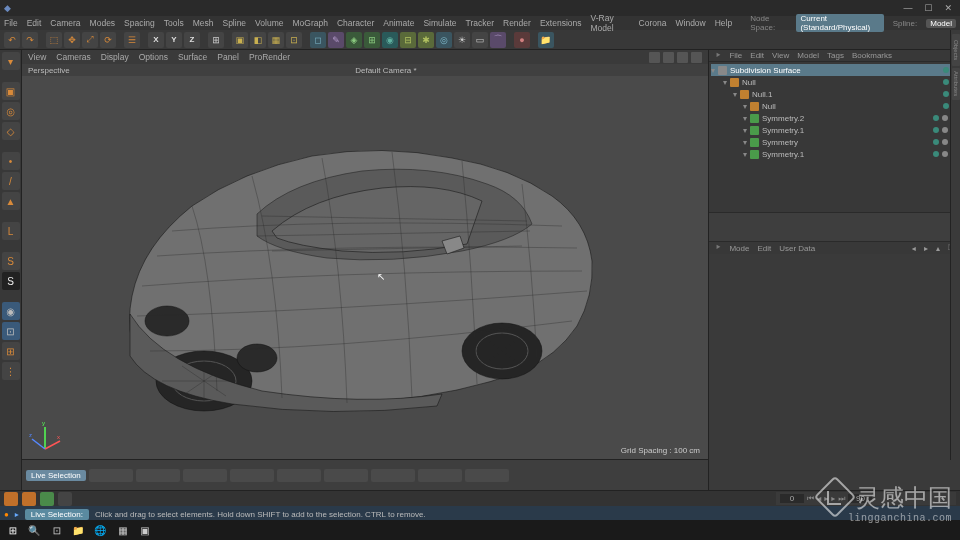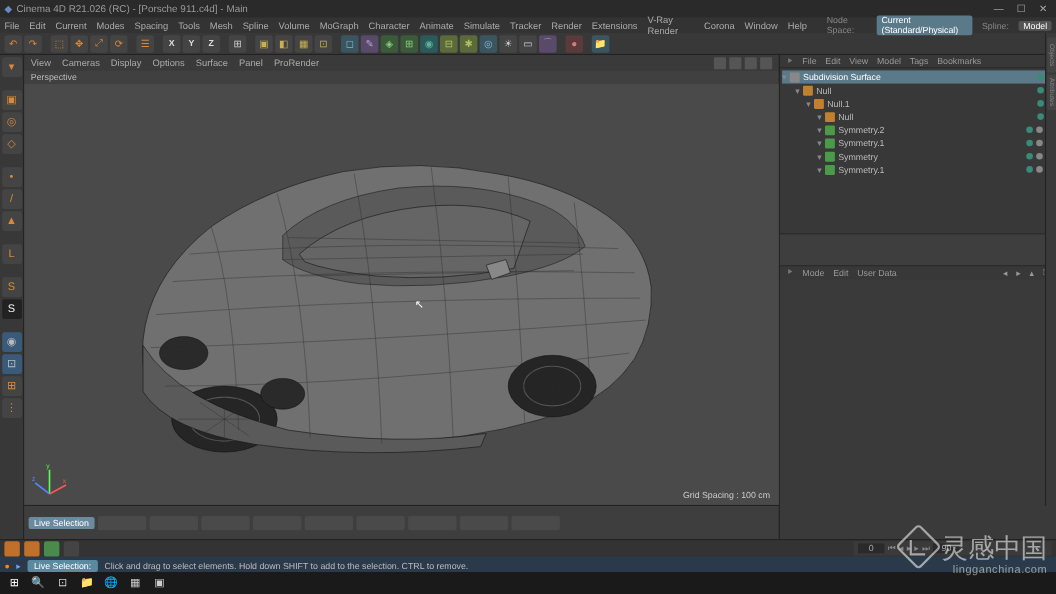--- a/index.html
+++ b/index.html
@@ -89,59 +89,58 @@
 .br-green { background:#4a8a4a; }
 
 .status { height:16px; background:#2a3a4a; display:flex; align-items:center; padding:0 4px; gap:6px; font-size:8px; color:#bbb; }
 .status .hint { flex:1; }
 .stat-label { background:#5a8aa0; padding:1px 6px; border-radius:2px; color:#fff; }
 
 .taskbar { position:absolute; bottom:0; left:0; right:0; height:20px; background:#1a1a1a; display:flex; align-items:center; padding:0 4px; gap:4px; }
 .task-btn { width:18px; height:18px; display:flex; align-items:center; justify-content:center; font-size:10px; color:#ccc; border-radius:2px; }
 
 .watermark { position:absolute; right:8px; bottom:26px; font-size:24px; color:rgba(255,255,255,0.55); font-weight:300; pointer-events:none; display:flex; align-items:flex-start; gap:6px; }
-.watermark .sub { font-size:10px; color:rgba(255,255,255,0.5); position:absolute; right:0; bottom:-10px; letter-spacing:0.5px; }
+.watermark .sub { font-size:10px; color:rgba(255,255,255,0.5); position:absolute; right:0; bottom:-10px; letter-spacing:0.5px;font-family:Liberation Mono, monospace; }
 .wm-logo { width:30px; height:30px; border:2px solid rgba(255,255,255,0.55); transform:rotate(45deg); border-radius:4px; display:flex; align-items:center; justify-content:center; }
 .wm-logo-in { width:14px; height:14px; border-left:2px solid rgba(255,255,255,0.55); border-bottom:2px solid rgba(255,255,255,0.55); transform:rotate(-45deg) translate(-1px,1px);}
 
 .far-right { position:absolute; right:0; top:30px; width:10px; height:430px; background:#3a3a3a; display:flex; flex-direction:column; align-items:center; padding-top:4px; gap:2px; border-left:1px solid #222;}
 .fr-tab { width:8px; height:32px; background:#444; border-radius:1px; writing-mode:vertical-lr; font-size:6px; color:#888; display:flex; align-items:center; justify-content:center;}
 </style>
 </head>
 <body>
 
 <div class="titlebar">
   <span style="color:#6a8ac0;margin-right:4px;">◆</span>
-  <span>Cinema 4D R21.026 (RC) - [Porsche 911.c4d] - Main</span>
   <div class="spacer"></div>
   <div class="win-ctrl">
     <span>—</span>
     <span>☐</span>
     <span>✕</span>
   </div>
 </div>
 
 <div class="menubar">
   <span>File</span>
   <span>Edit</span>
-  <span>Current</span>
+  <span>Camera</span>
   <span>Modes</span>
   <span>Spacing</span>
   <span>Tools</span>
   <span>Mesh</span>
   <span>Spline</span>
   <span>Volume</span>
   <span>MoGraph</span>
   <span>Character</span>
   <span>Animate</span>
   <span>Simulate</span>
   <span>Tracker</span>
   <span>Render</span>
   <span>Extensions</span>
-  <span>V-Ray Render</span>
+  <span>V-Ray Model</span>
   <span>Corona</span>
   <span>Window</span>
   <span>Help</span>
   <div class="spacer"></div>
   <span class="node-space">Node Space:</span>
   <span class="drop">Current (Standard/Physical)</span>
   <span class="node-space">Spline:</span>
   <span class="drop" style="background:#555">Model</span>
 </div>
 
@@ -219,20 +218,21 @@
       <div class="spacer"></div>
       <div class="icons">
         <span></span>
         <span></span>
         <span></span>
         <span></span>
       </div>
     </div>
     <div class="view-header">
       <span>Perspective</span>
+      <span class="center">Default Camera *</span>
     </div>
     <div class="viewport">
 
       <div class="car">
         <svg viewBox="0 0 540 360">
           <path class="car-body" d="M 70 280 Q 40 250 50 200 Q 60 150 110 110 Q 160 75 230 60 Q 300 48 370 62 Q 430 72 470 100 Q 505 125 510 165 Q 512 200 495 230 Q 475 260 440 275 Q 380 298 300 305 Q 200 312 130 300 Q 90 292 70 280 Z"></path>
           <path class="car-glass" d="M 175 118 Q 210 85 280 75 Q 350 68 405 88 Q 440 100 450 128 Q 430 145 380 155 Q 310 168 245 162 Q 195 155 175 140 Z"></path>
           <path class="car-body" d="M 190 135 Q 230 100 300 92 Q 360 86 400 105 L 385 148 Q 320 160 260 155 Q 215 150 195 142 Z" style="fill:#656565"></path>
           <ellipse class="wheel" cx="122" cy="285" rx="48" ry="30"></ellipse>
           <ellipse class="wheel-rim" cx="122" cy="285" rx="32" ry="20"></ellipse>

